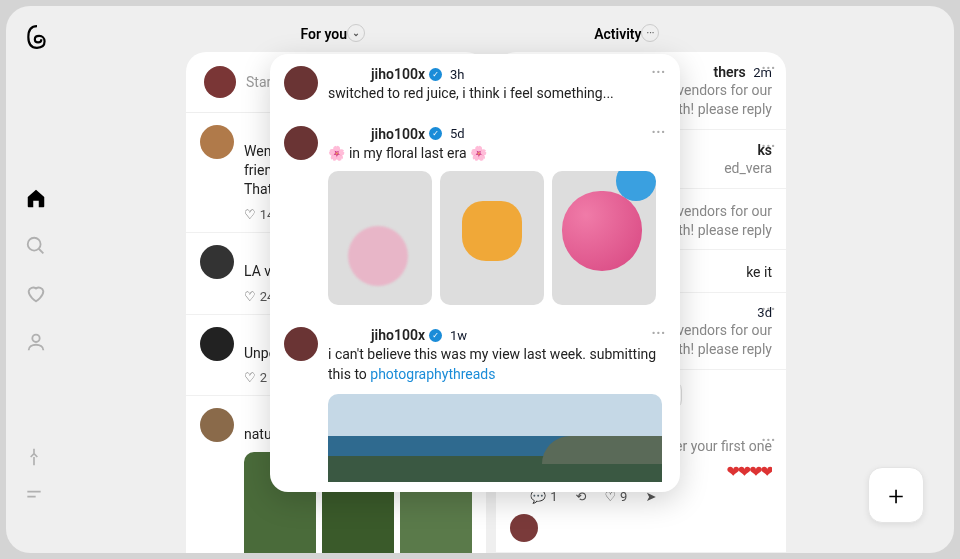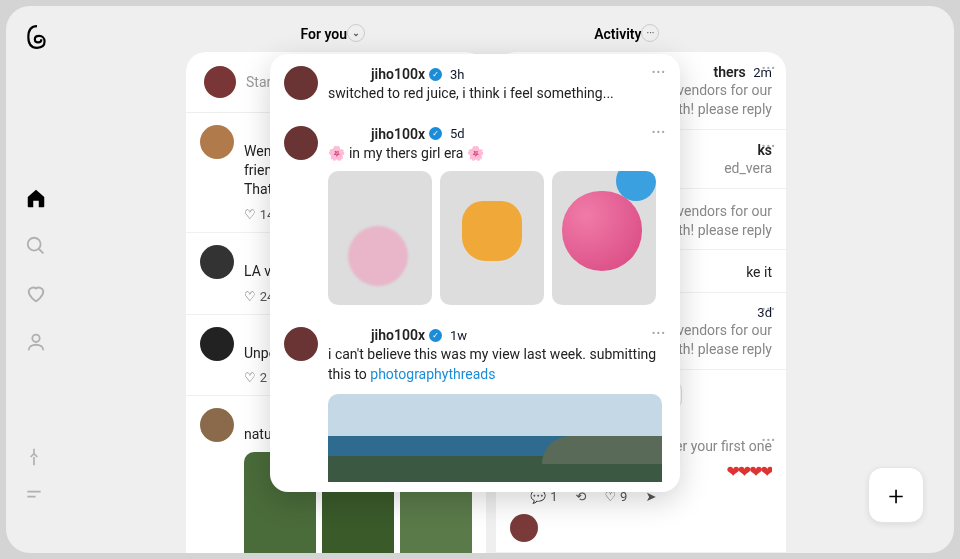--- a/index.html
+++ b/index.html
@@ -393,21 +393,21 @@
     <div class="draft">
       <div class="av"></div>
       <div class="draft-body">
         <div class="draft-top">
           <span class="author">jiho100x</span>
           <span class="verify">✓</span>
           <span class="time-small">5d</span>
         </div>
         <div class="txt">
           <span class="flower-emoji">🌸</span>
-          <span>in my thers girl era</span>
+          <span>in my floral last era</span>
           <span class="flower-emoji">🌸</span>
         </div>
         <div class="draft-imgs">
           <div class="img-ring"></div>
           <div class="img-jelly"></div>
           <div class="img-balloon"></div>
         </div>
       </div>
       <div class="draft-dots">•••</div>
     </div>

